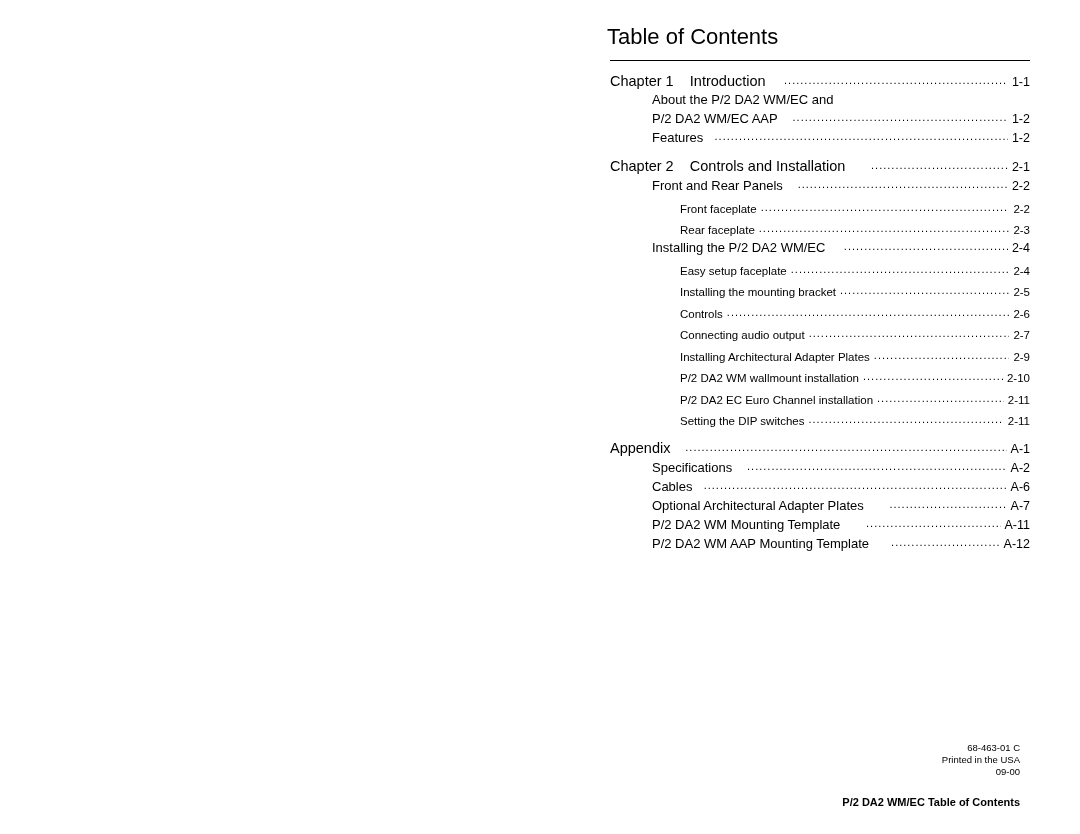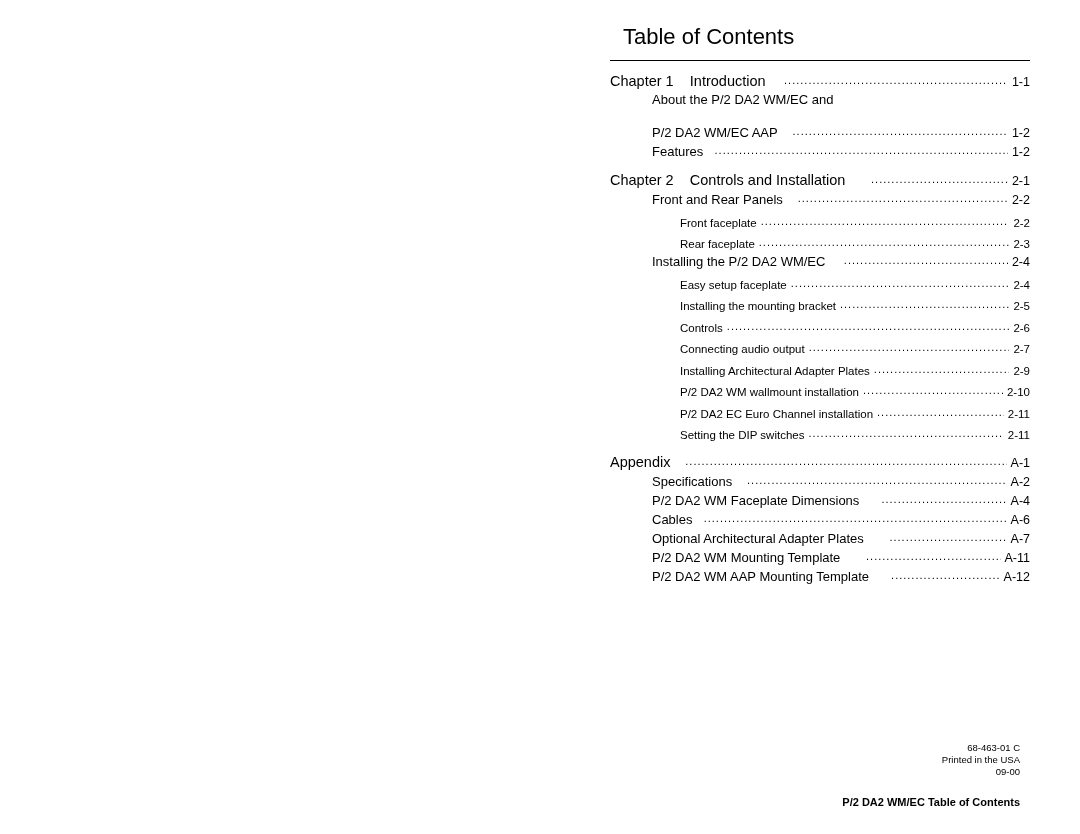--- a/index.html
+++ b/index.html
@@ -12,21 +12,21 @@
     height: 834px;
     position: relative;
   }
   .content {
     padding: 24px 60px 0 610px;
     width: 420px;
   }
   h1.title {
     font-size: 22px;
     font-weight: normal;
-    margin: 0 0 6px 16px;
+    margin: 0 0 6px 0;
     padding-bottom: 4px;
     position: relative;
     left: -3px;
   }
   .rule {
     border: none;
     border-top: 1px solid #000;
     margin: 0 0 12px 0;
   }
   .row {
@@ -51,21 +51,21 @@
     content: "........................................................................................................................................................................................";
     position: absolute;
     left: 0; bottom: 0;
     letter-spacing: 1px;
     color: #000;
     font-size: 11px;
   }
   .row .page { flex: 0 0 auto; font-size: 12.5px; }
   .row.sub2 .page { font-size: 11.5px; }
   .chapter-label { font-size: 14.5px; }
-  .continuation { padding-left: 42px; font-size: 13px; margin-bottom: 17px; }
+  .continuation { padding-left: 42px; font-size: 13px; margin-bottom: 3px; }
   .block-gap { height: 10px; }
   .footer-notes {
     position: absolute;
     right: 60px;
     top: 742px;
     text-align: right;
     font-size: 9.5px;
     line-height: 1.25;
   }
   .footer-title {
@@ -178,21 +178,20 @@
     </div>
 
   <div class="block-gap"></div>
 
   <div class="row app">
     <span class="label chapter-label">Appendix</span>&nbsp;&nbsp;&nbsp;
     <span class="dots"></span>
     <span class="page">A-1</span>
   </div>
   <div class="row sub"><span class="label">Specifications</span>&nbsp;&nbsp;&nbsp;<span class="dots"></span><span class="page">A-2</span></div>
-  <div class="row sub"><span class="label">P/2 DA2 WM Faceplate Dimensions</span>&nbsp;&nbsp;&nbsp;&nbsp;&nbsp;<span class="dots"></span><span class="page">A-4</span></div>
   <div class="row sub"><span class="label">Cables</span>&nbsp;&nbsp;<span class="dots"></span><span class="page">A-6</span></div>
   <div class="row sub"><span class="label">Optional Architectural Adapter Plates</span>&nbsp;&nbsp;&nbsp;&nbsp;&nbsp;&nbsp;<span class="dots"></span><span class="page">A-7</span></div>
   <div class="row sub"><span class="label">P/2 DA2 WM Mounting Template</span>&nbsp;&nbsp;&nbsp;&nbsp;&nbsp;&nbsp;<span class="dots"></span><span class="page">A-11</span></div>
   <div class="row sub"><span class="label">P/2 DA2 WM AAP Mounting Template</span>&nbsp;&nbsp;&nbsp;&nbsp;&nbsp;<span class="dots"></span><span class="page">A-12</span></div>
 </div>
 
 <div class="footer-notes">
   <div>68-463-01 C</div>
   <div>Printed in the USA</div>
   <div>09-00</div>

